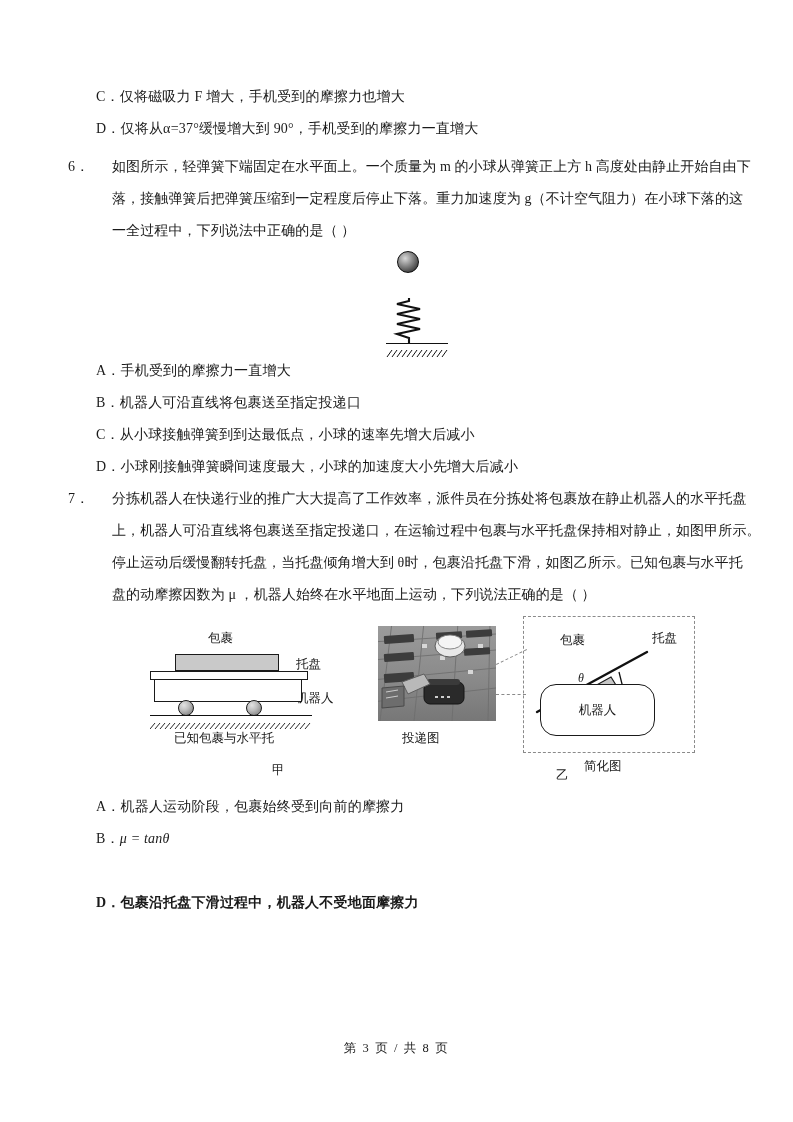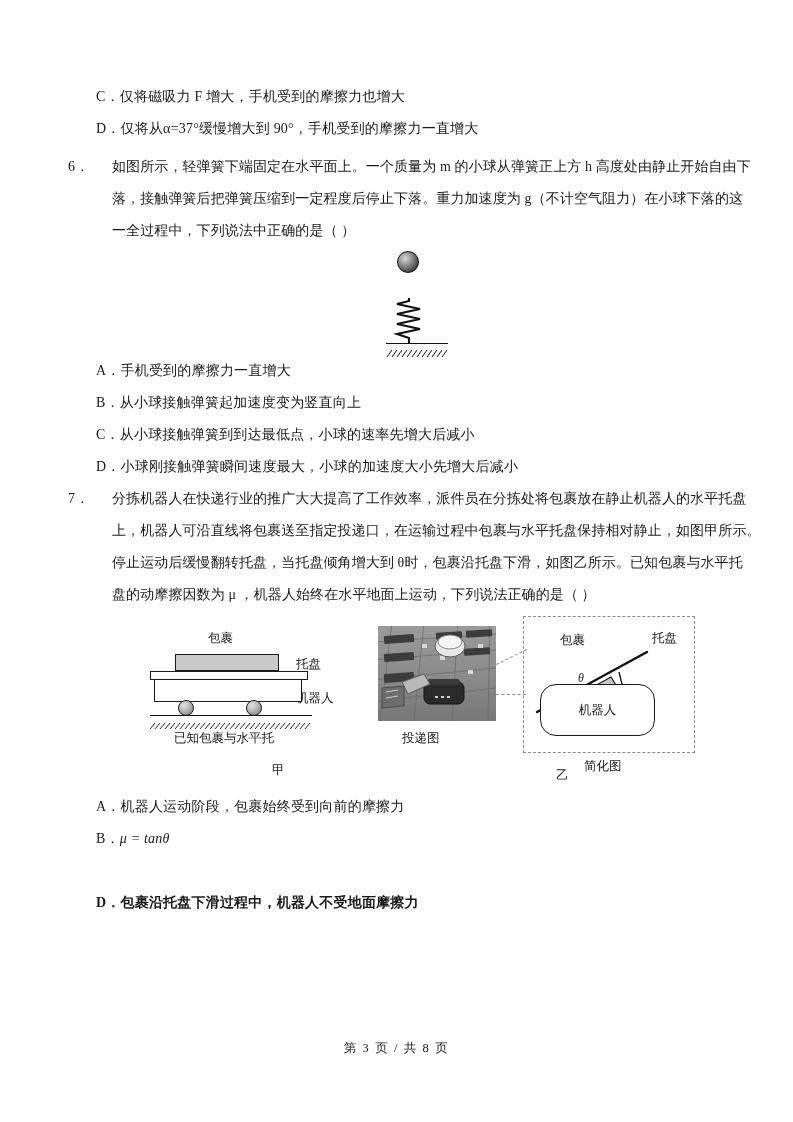--- a/index.html
+++ b/index.html
@@ -278,21 +278,21 @@
             <line x1="56" y1="7" x2="61" y2="0"></line>
         </g>
       </svg>
     </div>
   </div>
 
   <div class="line opt" style="top:362px;">
     <span>A．</span><span>手机受到的摩擦力一直增大</span>
   </div>
   <div class="line opt" style="top:394px;">
-    <span>B．</span><span>从小球接触弹簧起加速度变为竖直向上</span>
+    <span>B．</span><span>机器人可沿直线将包裹送至指定投递口</span>
   </div>
   <div class="line opt" style="top:426px;">
     <span>C．</span><span>从小球接触弹簧到到达最低点，小球的速率先增大后减小</span>
   </div>
   <div class="line opt" style="top:458px;">
     <span>D．</span><span>小球刚接触弹簧瞬间速度最大，小球的加速度大小先增大后减小</span>
   </div>
 
   <div class="line qnum" style="top:490px;">7．</div>
   <div class="line qbody" style="top:490px;">分拣机器人在快递行业的推广大大提高了工作效率，派件员在分拣处将包裹放在静止机器人的水平托盘</div>

